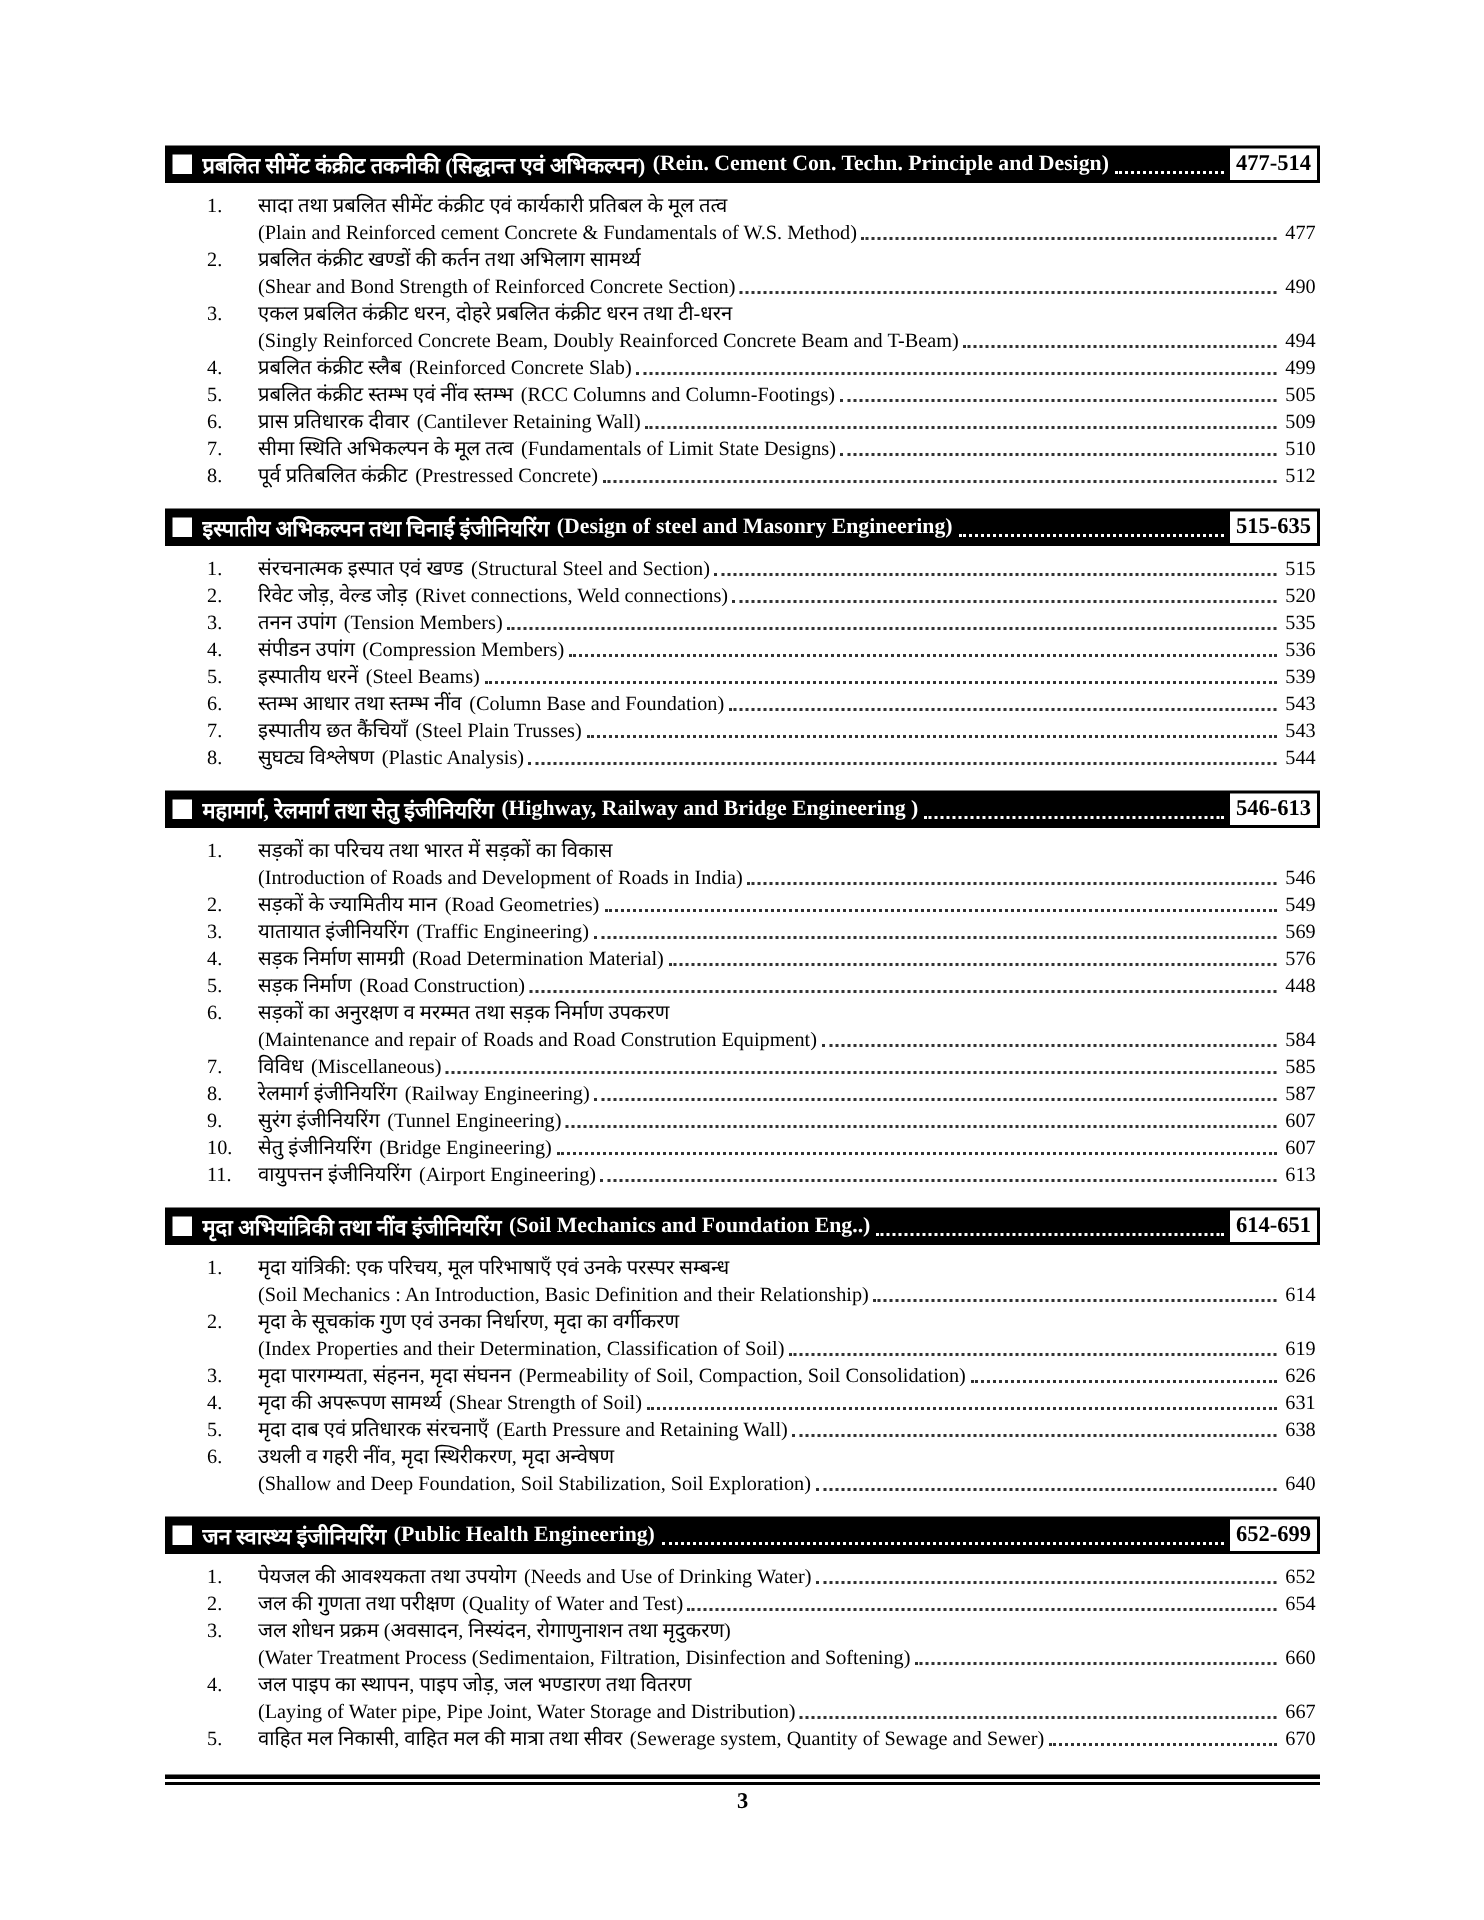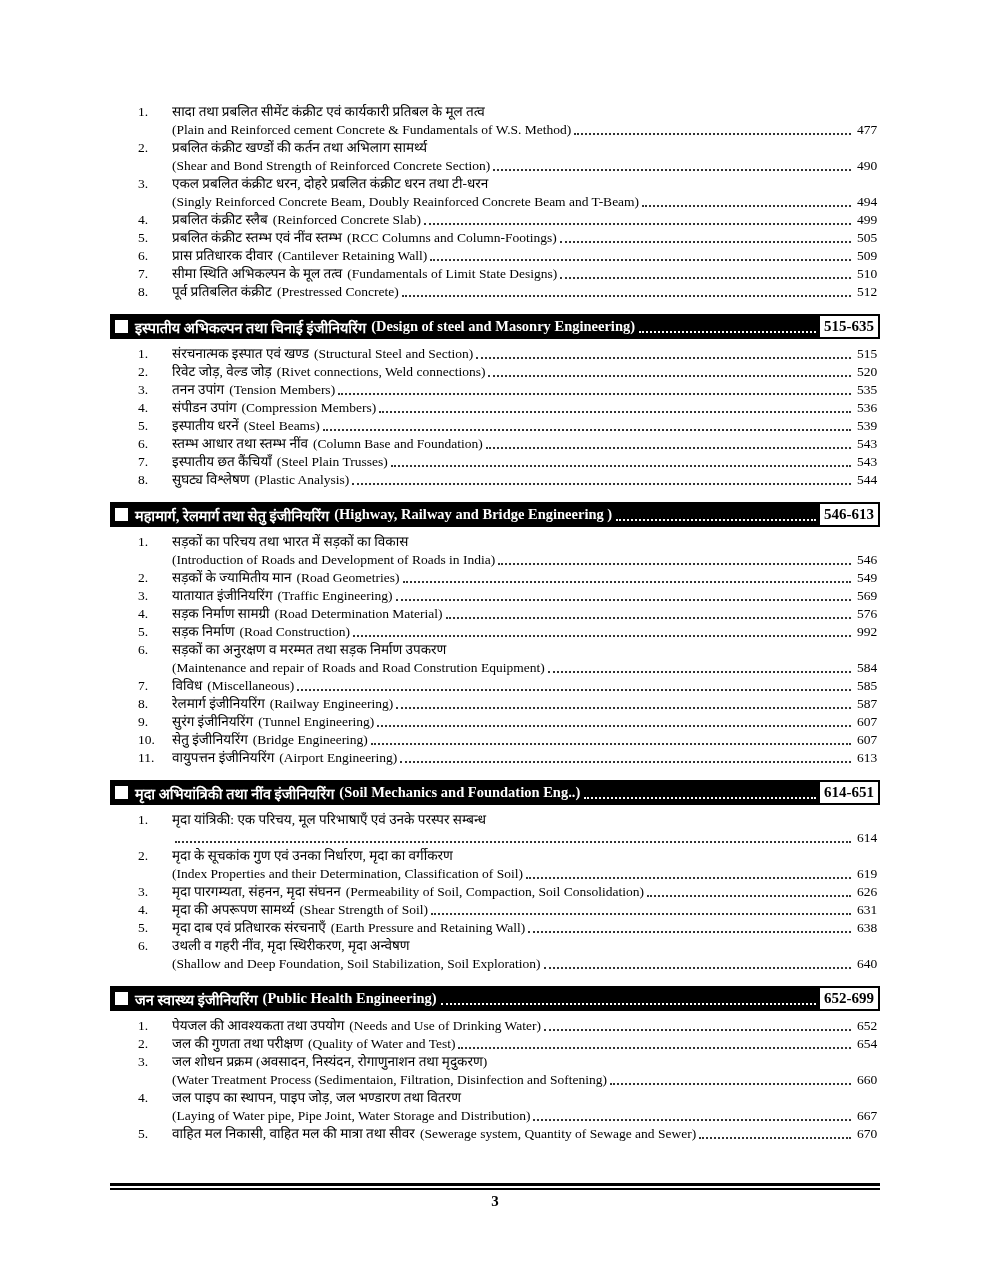--- a/index.html
+++ b/index.html
@@ -102,20 +102,27 @@
     font-size: 15px;
     margin-top: 3px;
   }
 </style>
 </head>
 <body>
 
 <div class="page">
   <div id="sections">
   <section class="sec">
+    <div class="bar">
+      <span class="sq"></span>
+      <span class="bar-hi">प्रबलित सीमेंट कंक्रीट तकनीकी (सिद्धान्त एवं अभिकल्पन)</span>
+      <span class="bar-en">(Rein. Cement Con. Techn. Principle and Design)</span>
+      <span class="bar-dots"></span>
+      <span class="bar-range">477-514</span>
+    </div>
     <div class="items">
   <div class="row">
     <span class="num">1.</span>
     <span class="hi">सादा तथा प्रबलित सीमेंट कंक्रीट एवं कार्यकारी प्रतिबल के मूल तत्व</span>
   </div>
 
   <div class="row">
     <span class="indent"></span>
     <span class="en">(Plain and Reinforced cement Concrete &amp; Fundamentals of W.S. Method)</span>
     <span class="dots"></span>
@@ -306,21 +313,21 @@
     <span class="en">(Road Determination Material)</span>
     <span class="dots"></span>
     <span class="pg">576</span>
   </div>
 
   <div class="row">
     <span class="num">5.</span>
     <span class="hi">सड़क निर्माण</span>
     <span class="en">(Road Construction)</span>
     <span class="dots"></span>
-    <span class="pg">992</span>
+    <span class="pg">448</span>
   </div>
 
   <div class="row">
     <span class="num">6.</span>
     <span class="hi">सड़कों का अनुरक्षण व मरम्मत तथा सड़क निर्माण उपकरण</span>
   </div>
 
   <div class="row">
     <span class="indent"></span>
     <span class="en">(Maintenance and repair of Roads and Road Constrution Equipment)</span>
@@ -379,20 +386,21 @@
       <span class="bar-range">614-651</span>
     </div>
     <div class="items">
   <div class="row">
     <span class="num">1.</span>
     <span class="hi">मृदा यांत्रिकी: एक परिचय, मूल परिभाषाएँ  एवं उनके परस्पर सम्बन्ध</span>
   </div>
 
   <div class="row">
     <span class="indent"></span>
+    <span class="en">(Soil Mechanics : An Introduction, Basic Definition and their Relationship)</span>
     <span class="dots"></span>
     <span class="pg">614</span>
   </div>
 
   <div class="row">
     <span class="num">2.</span>
     <span class="hi">मृदा के सूचकांक गुण एवं उनका निर्धारण, मृदा का वर्गीकरण</span>
   </div>
 
   <div class="row">

